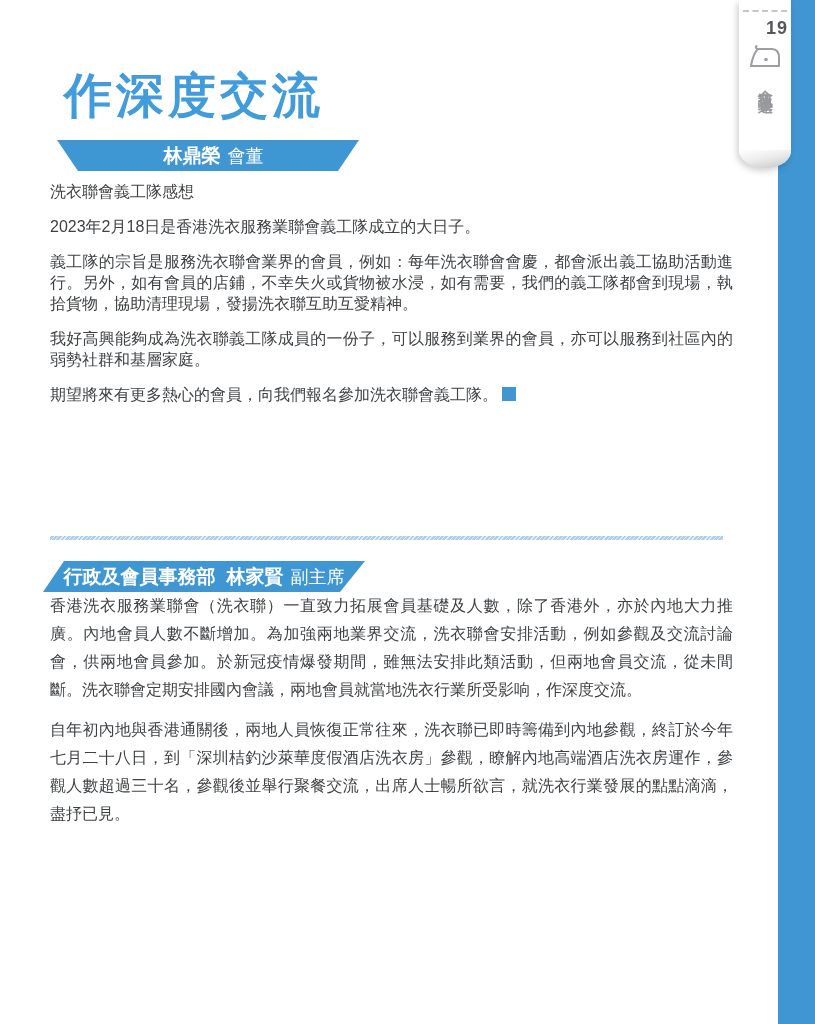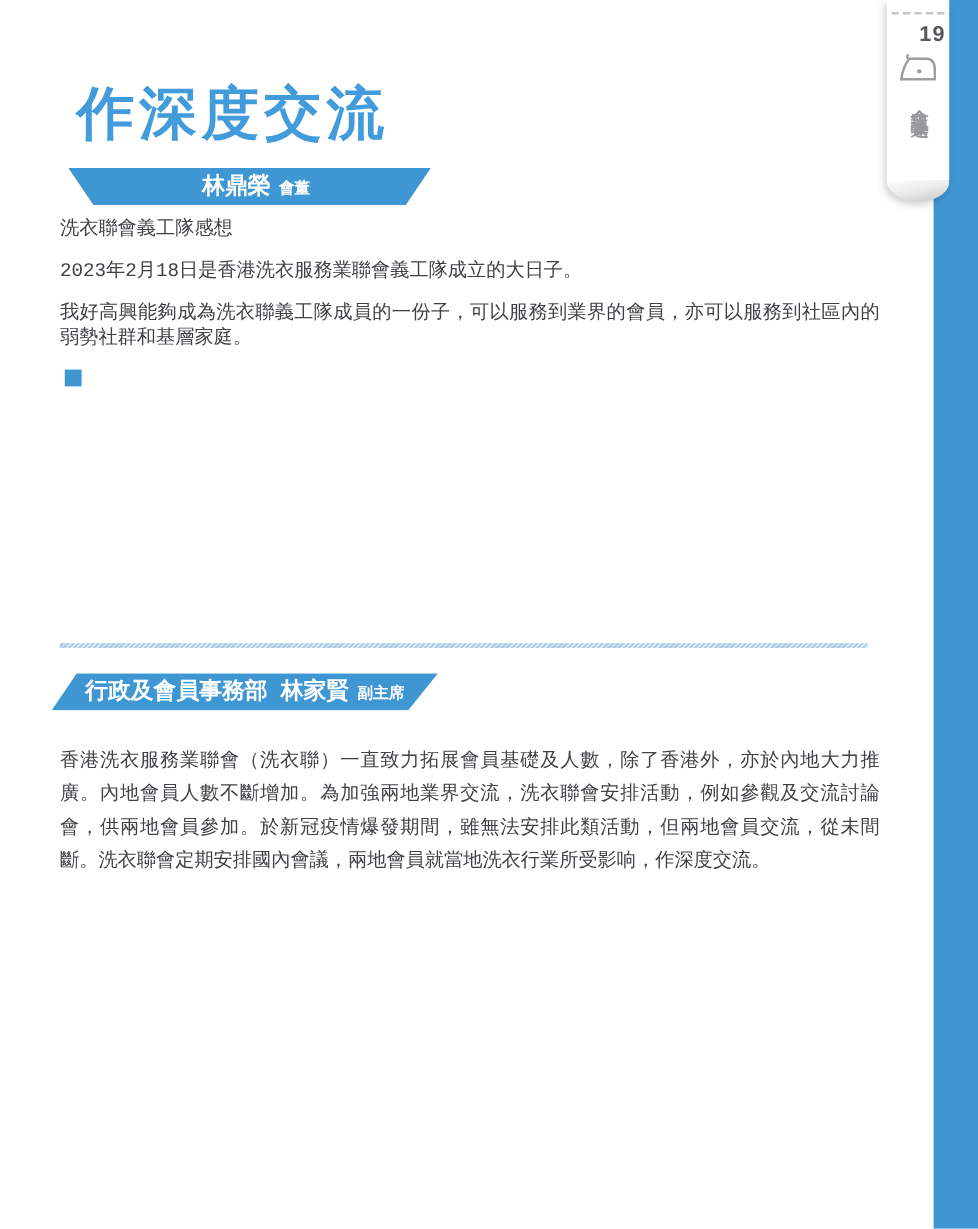--- a/index.html
+++ b/index.html
@@ -51,30 +51,30 @@
     clip-path:polygon(0 0, 100% 0, calc(100% - 21px) 100%, 21px 100%);
   }
   .banner-2 {
     left:43px; top:561px; width:322px;
     clip-path:polygon(21px 0, 100% 0, calc(100% - 25px) 100%, 0 100%);
   }
   .banner .dept, .banner .author {
     font-size:19px; font-weight:bold; line-height:31px;
   }
   .banner .author { margin-left:11px; }
-  .banner .role { font-size:13px; font-weight:bold; margin-left:7px; }
+  .banner .role { font-size:18px; font-weight:normal; margin-left:7px; }
 
   
   .content {
     position:absolute; left:50px; width:683px;
     color:#3F4245; text-align:justify;
   }
   .content-1 { top:181px; font-size:16px; line-height:21px; }
-  .content-1 .para { margin:0 0 14px 0;font-family:Liberation Mono, monospace; }
-  .content-2 { top:620px; font-size:16px; line-height:28px; }
+  .content-1 .para { margin:0 0 14px 0; }
+  .content-2 { top:592px; font-size:16px; line-height:28px; }
   .content-2 .para { margin:0 0 12px 0; }
 
   .end-sq {
     display:inline-block; width:14px; height:14px;
     background:#3E96D3; margin-left:4px; vertical-align:-1px;
   }
 
   
   .divider {
     position:absolute; left:50px; top:536px; width:673px; height:4px;
@@ -117,27 +117,29 @@
 <div class="page-title">作深度交流</div>
 
 <div class="banner banner-1">
   <span class="author">林鼎榮</span>
   <span class="role">會董</span>
 </div>
 
 <div class="content content-1">
   <p class="para"><span>洗衣聯會義工隊感想</span></p>
   <p class="para"><span>2023年2月18日是香港洗衣服務業聯會義工隊成立的大日子。</span></p>
+  <p class="para"><span>義工隊的宗旨是服務洗衣聯會業界的會員，例如：每年洗衣聯會會慶，都會派出義工協助活動進行。另外，如有會員的店鋪，不幸失火或貨物被水浸，如有需要，我們的義工隊都會到現場，執拾貨物，協助清理現場，發揚洗衣聯互助互愛精神。</span></p>
   <p class="para"><span>我好高興能夠成為洗衣聯義工隊成員的一份子，可以服務到業界的會員，亦可以服務到社區內的弱勢社群和基層家庭。</span></p>
-  <p class="para"><span class="end-sq"></span></p>
+  <p class="para"><span>期望將來有更多熱心的會員，向我們報名參加洗衣聯會義工隊。</span><span class="end-sq"></span></p>
 </div>
 
 <div class="divider"></div>
 
 <div class="banner banner-2">
   <span class="dept">行政及會員事務部</span>
   <span class="author">林家賢</span>
   <span class="role">副主席</span>
 </div>
 
 <div class="content content-2">
   <p class="para"><span>香港洗衣服務業聯會（洗衣聯）一直致力拓展會員基礎及人數，除了香港外，亦於內地大力推廣。內地會員人數不斷增加。為加強兩地業界交流，洗衣聯會安排活動，例如參觀及交流討論會，供兩地會員參加。於新冠疫情爆發期間，雖無法安排此類活動，但兩地會員交流，從未間斷。洗衣聯會定期安排國內會議，兩地會員就當地洗衣行業所受影响，作深度交流。</span></p>
+  <p class="para"><span>自年初內地與香港通關後，兩地人員恢復正常往來，洗衣聯已即時籌備到內地參觀，終訂於今年七月二十八日，到「深圳桔釣沙萊華度假酒店洗衣房」參觀，瞭解內地高端酒店洗衣房運作，參觀人數超過三十名，參觀後並舉行聚餐交流，出席人士暢所欲言，就洗衣行業發展的點點滴滴，盡抒已見。</span></p>
 </div>
 
 </body></html>

